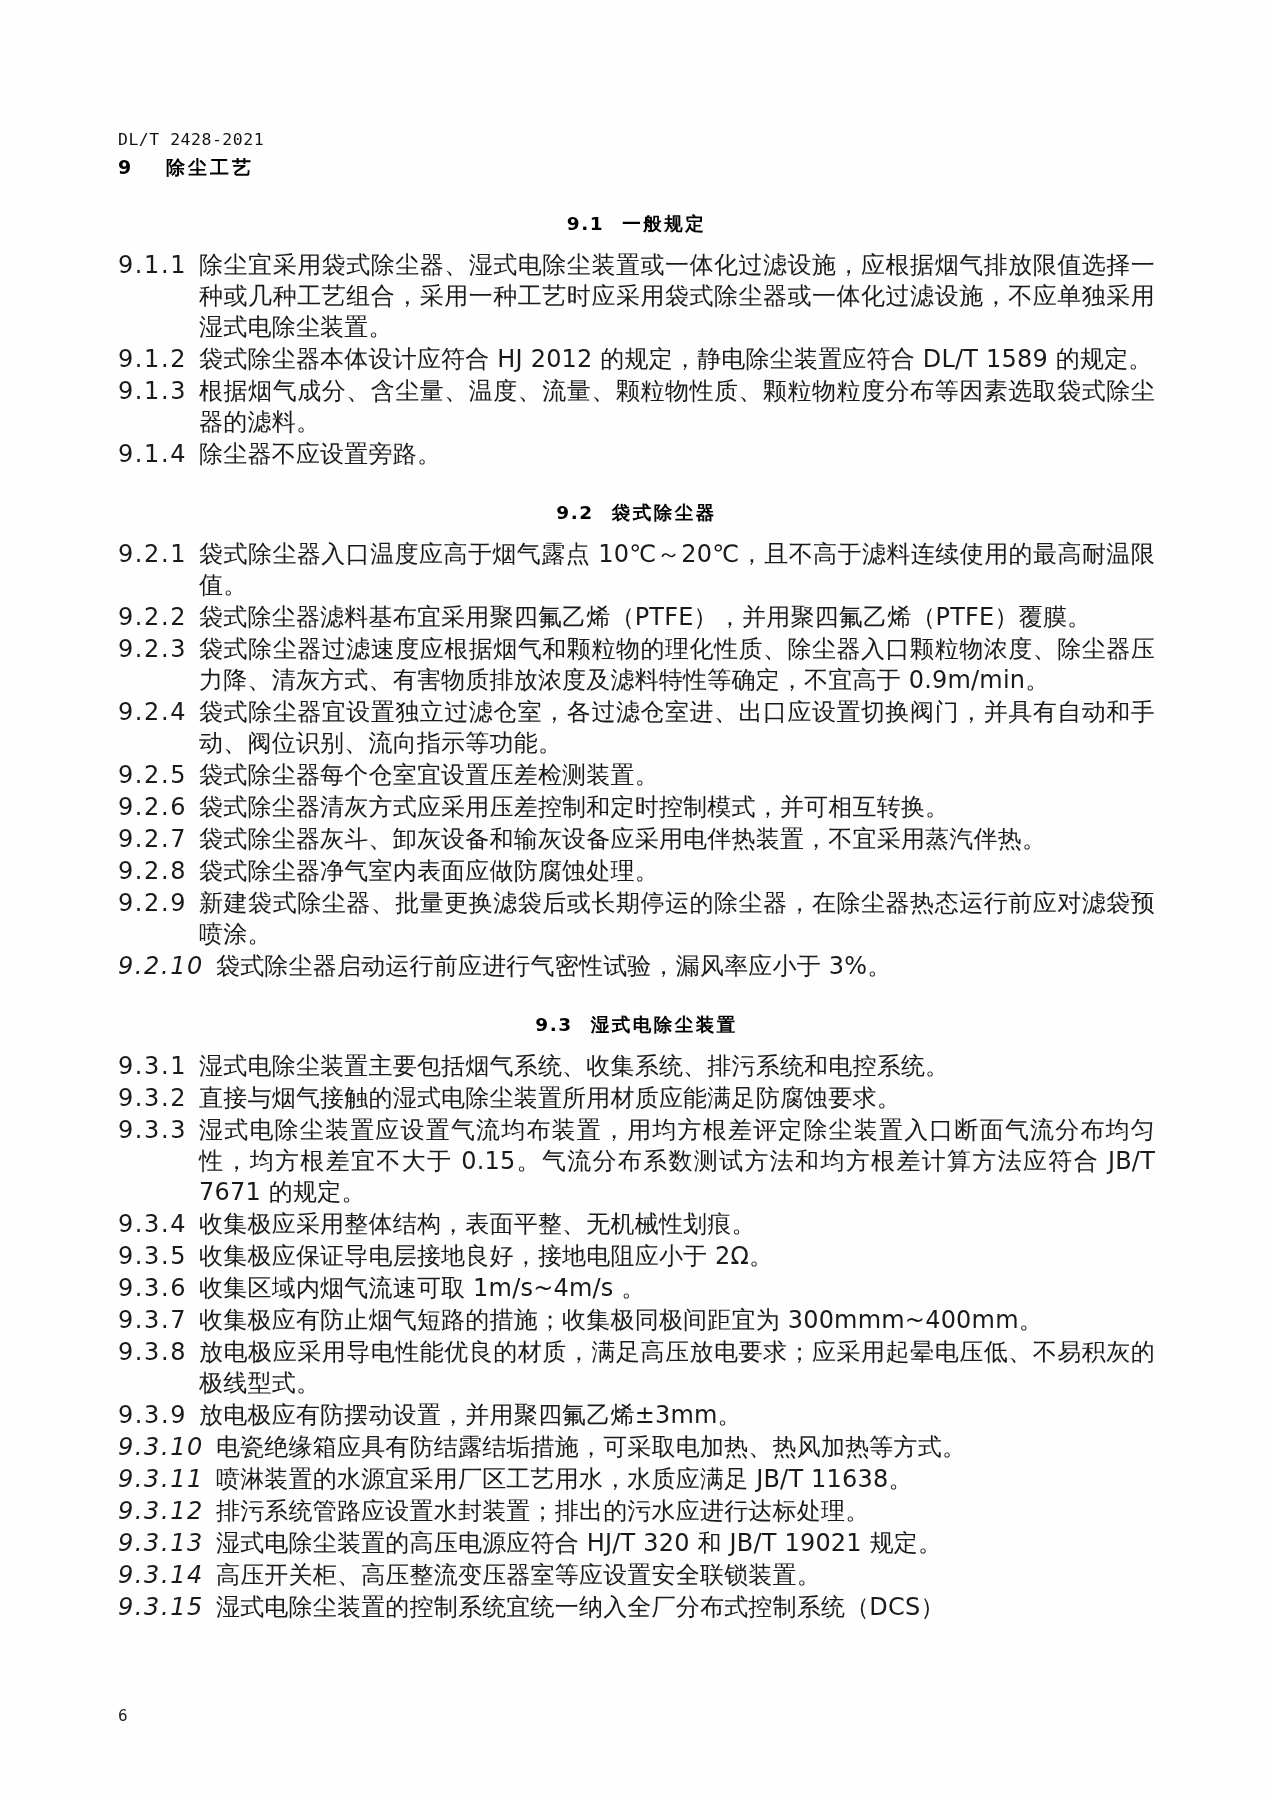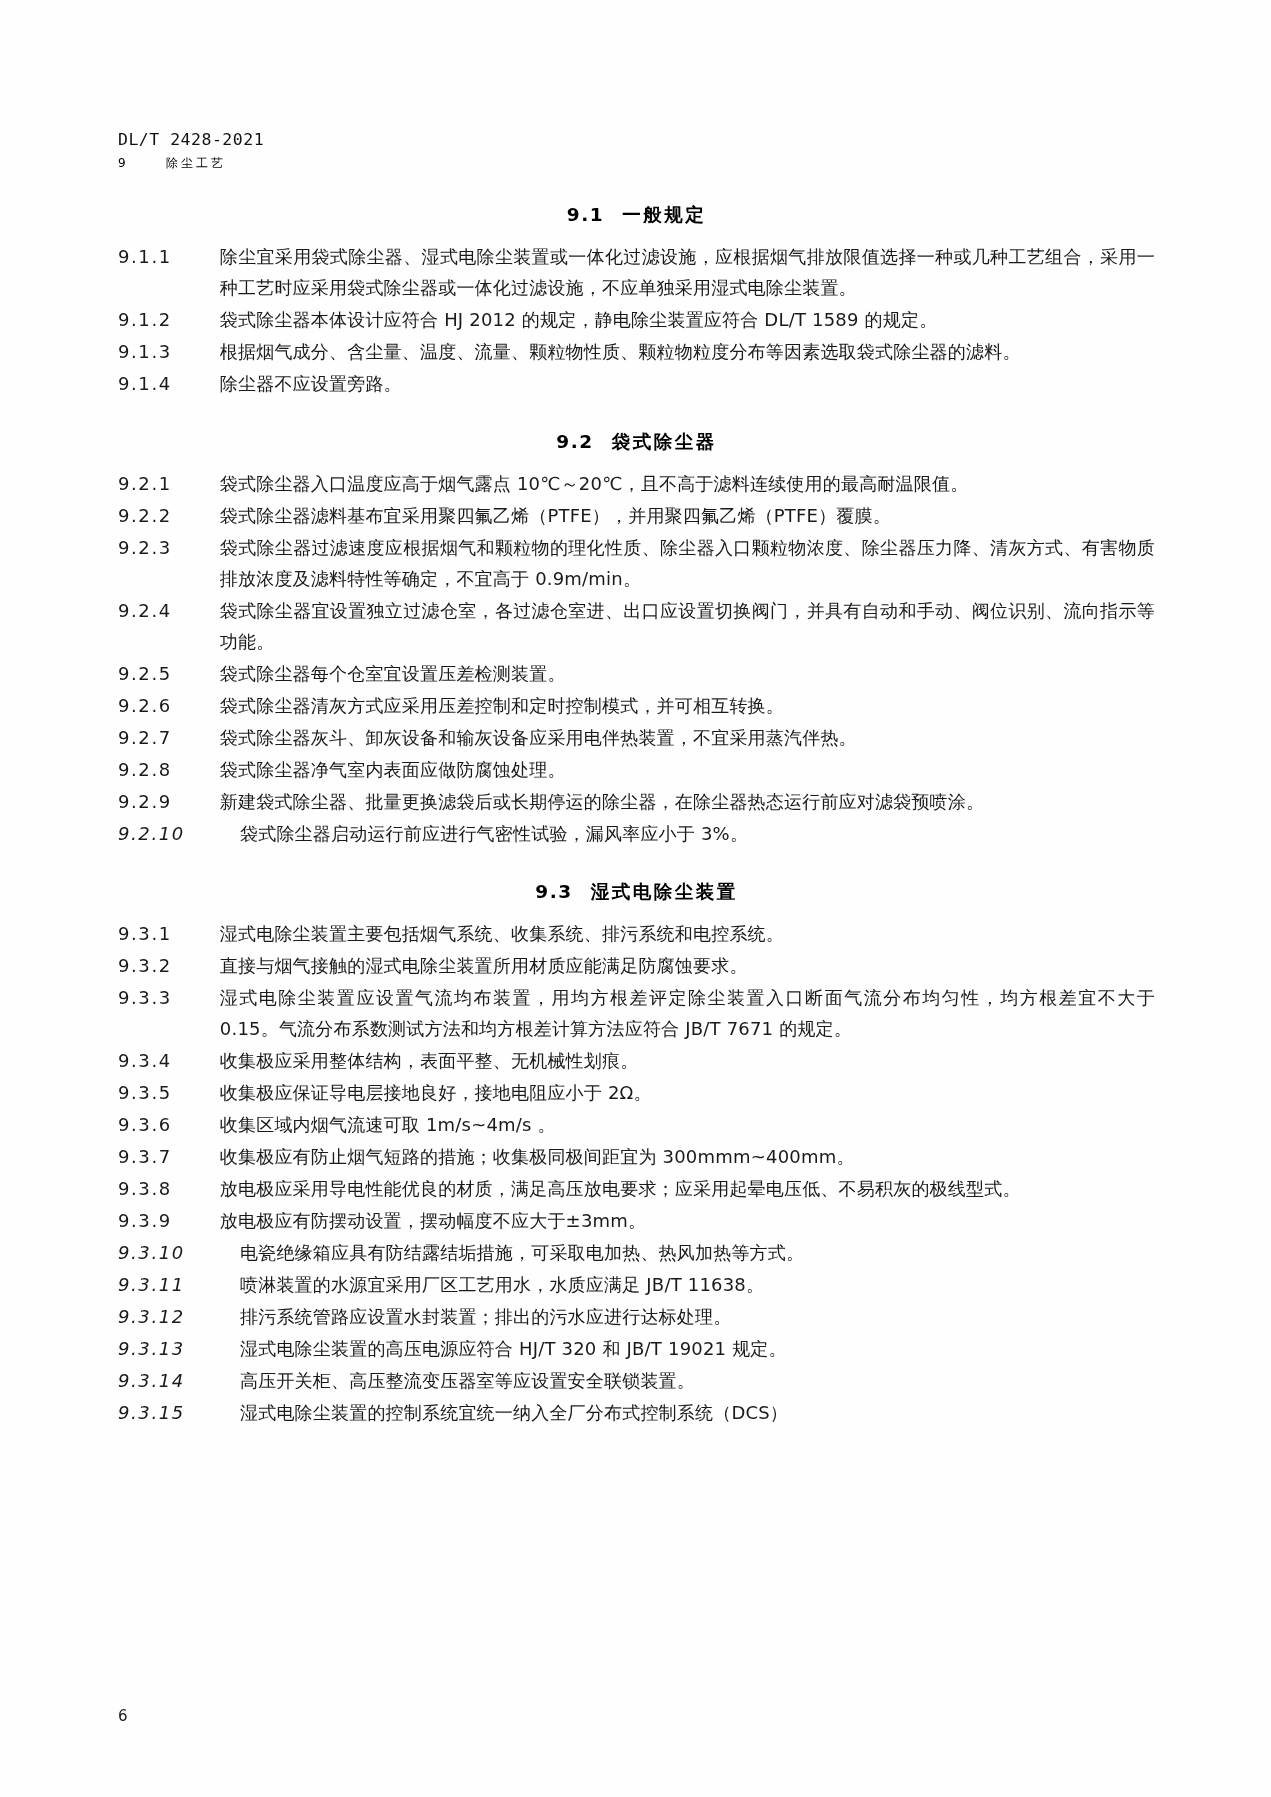--- a/index.html
+++ b/index.html
@@ -21,22 +21,22 @@
     padding: 130px 116px 40px 118px;
   }
   .doc-header {
     font-family: "DejaVu Sans Mono", "Liberation Mono", monospace;
     font-size: 16.5px;
     letter-spacing: 0.5px;
     color: #111;
     margin: 0 0 6px 0;
   }
   .clause-title {
-    font-size: 12px;
-    font-weight: normal;
+    font-size: 19px;
+    font-weight: bold;
     color: #000;
     margin: 0 0 0 0;
     letter-spacing: 1px;
   }
   .clause-title .num {
     display: inline-block;
     min-width: 30px;
   }
   .clause-title .txt {
     margin-left: 18px;
@@ -54,24 +54,23 @@
     font-family: "DejaVu Sans", "Liberation Sans", sans-serif;
     letter-spacing: 1.5px;
   }
   .section-title .stxt {
     margin-left: 18px;
     letter-spacing: 2.5px;
   }
   .para {
     display: flex;
     align-items: flex-start;
-    font-size: 18px;
+    font-size: 24px;
     line-height: 31px;
     margin: 0 0 1px 0;
-    gap: 36px;
   }
   .para .pnum {
     flex: 0 0 auto;
     letter-spacing: 1.6px;
     white-space: nowrap;
     padding-right: 12px;
   }
   .para.wide .pnum {
     min-width: 74px;
     font-style: italic;
@@ -196,21 +195,21 @@
   <div class="para">
     <span class="pnum">9.3.7</span>
     <span class="ptext">收集极应有防止烟气短路的措施；收集极同极间距宜为 300mmm~400mm。</span>
   </div>
   <div class="para">
     <span class="pnum">9.3.8</span>
     <span class="ptext">放电极应采用导电性能优良的材质，满足高压放电要求；应采用起晕电压低、不易积灰的极线型式。</span>
   </div>
   <div class="para">
     <span class="pnum">9.3.9</span>
-    <span class="ptext">放电极应有防摆动设置，摆动幅度不应大于±3mm。</span>
+    <span class="ptext">放电极应有防摆动设置，并用聚四氟乙烯±3mm。</span>
   </div>
   <div class="para wide">
     <span class="pnum">9.3.10</span>
     <span class="ptext">电瓷绝缘箱应具有防结露结垢措施，可采取电加热、热风加热等方式。</span>
   </div>
   <div class="para wide">
     <span class="pnum">9.3.11</span>
     <span class="ptext">喷淋装置的水源宜采用厂区工艺用水，水质应满足 JB/T 11638。</span>
   </div>
   <div class="para wide">

